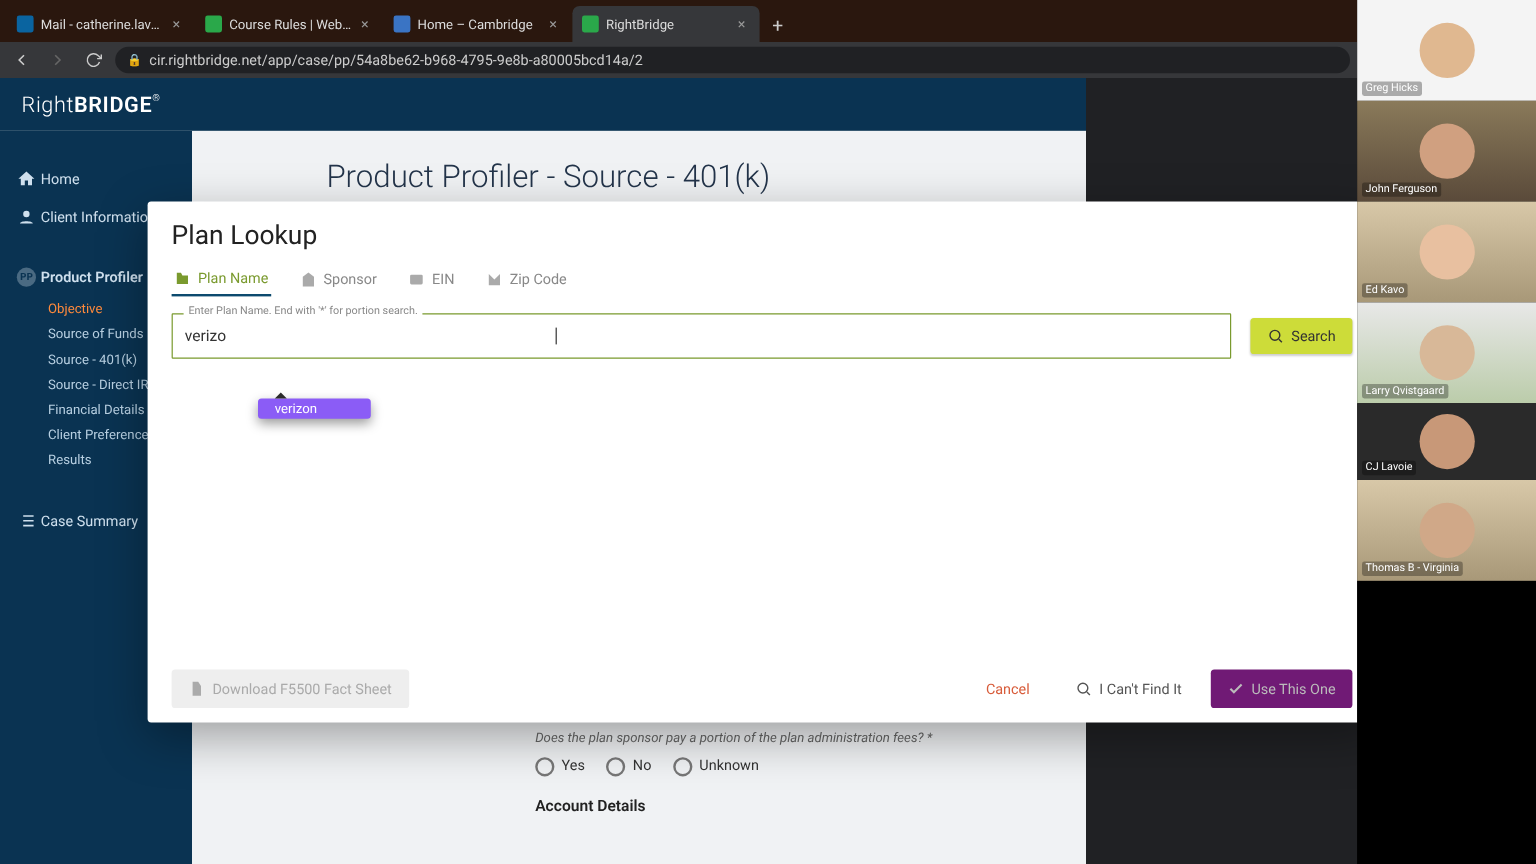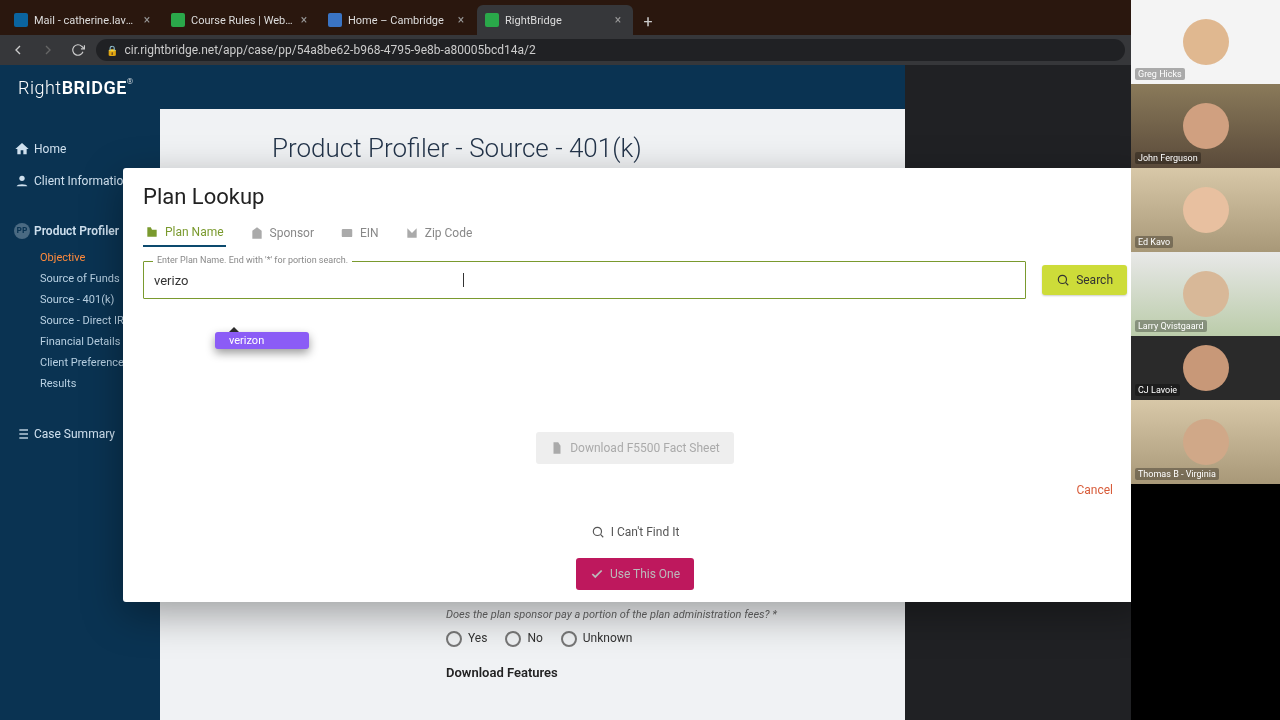--- a/index.html
+++ b/index.html
@@ -56,26 +56,26 @@
 
   .search-row { display:flex; gap:16px; align-items:flex-start; }
   .field-wrap { position:relative; flex:1; }
   .float-label { position:absolute; top:-6px; left:10px; background:#fff; padding:0 4px; font-size:9px; color:#888; }
   .text-input { width:100%; height:38px; border:1.5px solid #7a9a2e; border-radius:1px; padding:0 10px; font-size:13px; color:#333; outline:none; }
   .search-btn { height:30px; padding:0 14px; background:#cddc39; border:none; border-radius:3px; font-size:12px; color:#333; display:flex; align-items:center; gap:6px; cursor:pointer; box-shadow:0 1px 2px rgba(0,0,0,0.2); margin-top:4px; }
 
   .autocomplete { position:absolute; top:42px; left:72px; background:#8b5cf6; color:#fff; font-size:11px; padding:2px 14px; border-radius:3px; min-width:94px; box-shadow:0 4px 10px rgba(0,0,0,0.4);margin-top:29px; }
   .autocomplete::before { content:""; position:absolute; top:-5px; left:14px; border-left:5px solid transparent; border-right:5px solid transparent; border-bottom:5px solid #2b2b2b; }
 
-  .modal-footer { margin-top:auto; display:flex; align-items:center; gap:10px;flex-direction:column; }
+  .modal-footer { margin-top:auto; display:flex; align-items:center; gap:10px; }
   .flat-btn { height:32px; padding:0 14px; border:none; border-radius:3px; font-size:12px; display:flex; align-items:center; gap:6px; cursor:pointer; background:transparent; }
   .flat-btn.disabled { background:#eee; color:#aaa; cursor:default; }
   .flat-btn.cancel { color:#d85c3a; margin-left:auto; }
   .flat-btn.cantfind { color:#555; }
-  .flat-btn.use { background:#be185d; color:#bbb; }
+  .flat-btn.use { background:#701a75; color:#bbb; }
 
   
   .call-panel { position:absolute; right:0; top:0; width:149px; height:720px; background:#111; display:flex; flex-direction:column; }
   .participant { position:relative; flex:0 0 auto; width:149px; overflow:hidden; background:#222; }
   .participant .name { position:absolute; left:4px; bottom:4px; font-size:9px; color:#fff; background:rgba(0,0,0,0.3); padding:1px 3px; border-radius:2px; }
   .p0 { height:84px; }
   .p1 { height:84px; }
   .p2 { height:84px; }
   .p3 { height:84px; }
   .p4 { height:64px; }
@@ -199,21 +199,21 @@
               </div>
             <div class="radio-opt">
                 <span class="radio-circle"></span>
                 <span>No</span>
               </div>
             <div class="radio-opt">
                 <span class="radio-circle"></span>
                 <span>Unknown</span>
               </div>
           </div>
-          <div class="section-h">Download Features</div>
+          <div class="section-h">Account Details</div>
         </div>
       </div>
     </div>
 
     <div class="modal">
       <h2>Plan Lookup</h2>
       <div class="mtabs">
         <div class="mtab active">
           <svg viewBox="0 0 24 24" fill="#7a9a2e">
               <path d="M10 4H4v16h16V8h-8z"></path>

